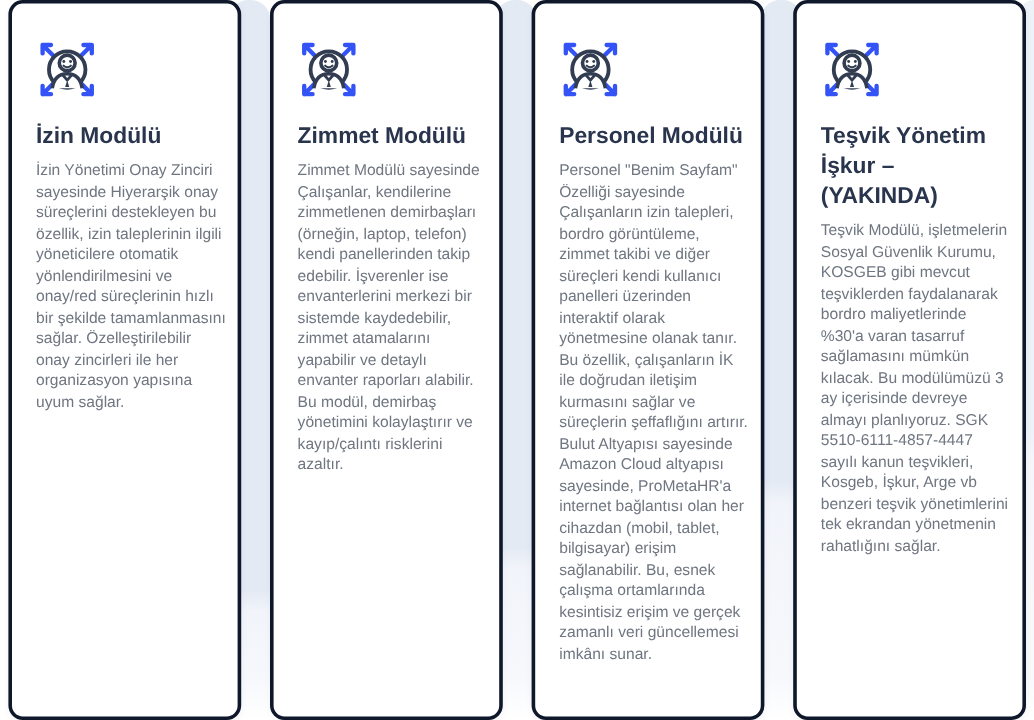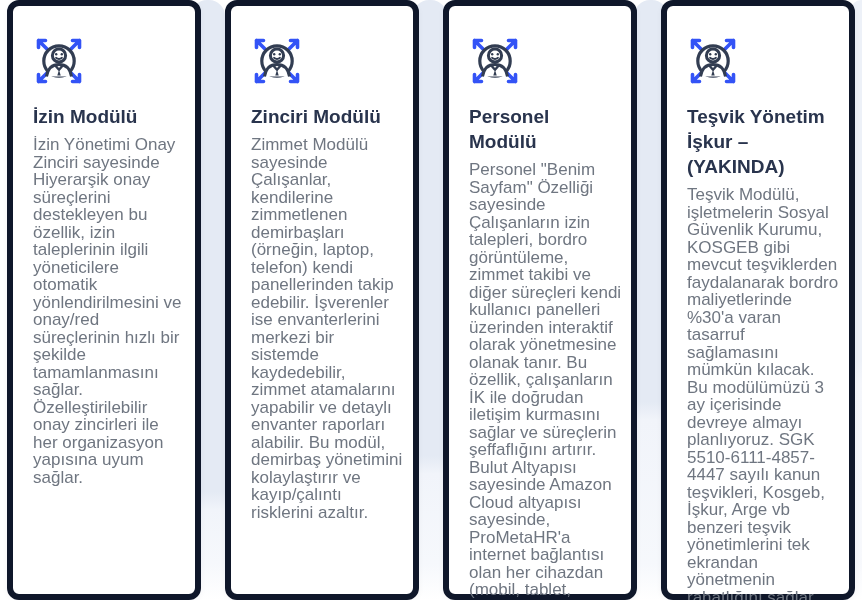--- a/index.html
+++ b/index.html
@@ -19,36 +19,36 @@
   .stripe-3{left:634px;background:linear-gradient(180deg,#e4eaf4 0%,#e4eaf4 67%,#f1f4fa 70%,rgba(243,246,251,.75) 94%,rgba(255,255,255,0) 100%);}
   .stripe-4{left:851px;width:11px;border-radius:10px 0 0 0;background:linear-gradient(180deg,#edf1f8 0%,#edf1f8 60%,#f4f6fb 64%,rgba(244,246,251,.7) 94%,rgba(255,255,255,0) 100%);}
 
   .cards-row{
     position:absolute;left:7px;top:0;width:848px;height:600px;
     display:flex;gap:24px;z-index:1;
   }
   .card{
     flex:1 1 0;
     background:#ffffff;
-    border:6px solid #0f172a;
+    border:3px solid #0f172a;
     border-radius:12px;
     box-shadow:0 2px 6px rgba(25,35,70,0.04);
     padding:29px 9px 20px 20px;
     box-sizing:border-box;
   }
   .card-icon{width:52px;height:52px;display:block;}
   .card-title{
     margin:17px 0 0 0;
     font-size:19px;line-height:25px;font-weight:700;
     color:#29344d;
     max-width:168px;
   }
   .card-desc{
     margin:7px 0 0 0;
-    font-size:17px;line-height:17.5px;
+    font-size:13px;line-height:17.5px;
     color:#6f7681;
     max-width:168px;
   }
 </style>
 </head>
 <body>
 
 <div class="stripe stripe-1"></div>
 <div class="stripe stripe-2"></div>
 <div class="stripe stripe-3"></div>
@@ -95,21 +95,21 @@
     <circle cx="26" cy="26" r="15.2" fill="none" stroke="#323d52" stroke-width="3.2"></circle>
     <path d="M13.5 41.5 C15 32.5 20 29.5 26 29.5 C32 29.5 37 32.5 38.5 41.5" fill="#ffffff" stroke="#323d52" stroke-width="3"></path>
     <circle cx="26" cy="20.5" r="6.6" fill="#ffffff" stroke="#323d52" stroke-width="3"></circle>
     <circle cx="23.2" cy="19.2" r="1.2" fill="#323d52"></circle>
     <circle cx="28.8" cy="19.2" r="1.2" fill="#323d52"></circle>
     <path d="M23 22.8 Q26 25.3 29 22.8" fill="none" stroke="#323d52" stroke-width="1.8" stroke-linecap="round"></path>
     <path d="M21.8 30 L26 34.8 L30.2 30" fill="none" stroke="#323d52" stroke-width="2.4" stroke-linejoin="round"></path>
     <path d="M26 34.8 L24.3 40.6 L27.7 40.6 Z" fill="#323d52"></path>
   </svg>
 </span>
-    <h3 class="card-title">Zinciri Modülü</h3>
+    <h3 class="card-title">Zimmet Modülü</h3>
     <p class="card-desc">Zimmet Modülü sayesinde Çalışanlar, kendilerine zimmetlenen demirbaşları (örneğin, laptop, telefon) kendi panellerinden takip edebilir. İşverenler ise envanterlerini merkezi bir sistemde kaydedebilir, zimmet atamalarını yapabilir ve detaylı envanter raporları alabilir. Bu modül, demirbaş yönetimini kolaylaştırır ve kayıp/çalıntı risklerini azaltır.</p>
   </div>
 
   <div class="card">
     <span class="icon-slot">
   <svg class="card-icon" viewBox="0 0 52 52">
 
     <g stroke="#3353f6" stroke-width="3.6" fill="none" stroke-linecap="round" stroke-linejoin="round">
       <path d="M14.5 14.5 L5.5 5.5 M5.5 12.5 L5.5 5.5 L12.5 5.5"></path>
       <path d="M37.5 14.5 L46.5 5.5 M39.5 5.5 L46.5 5.5 L46.5 12.5"></path>

